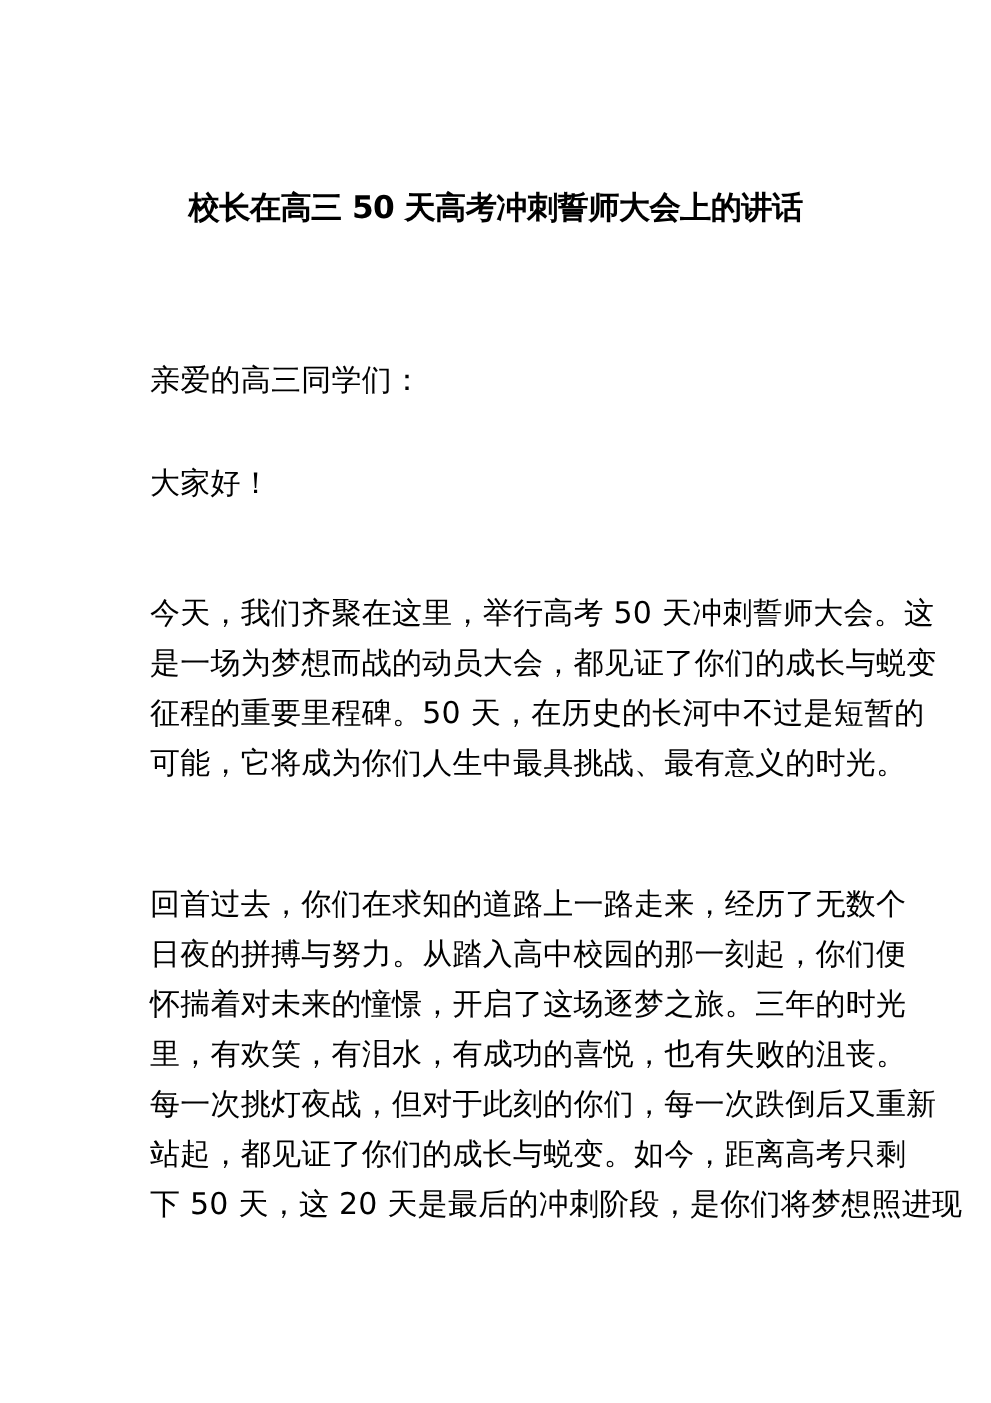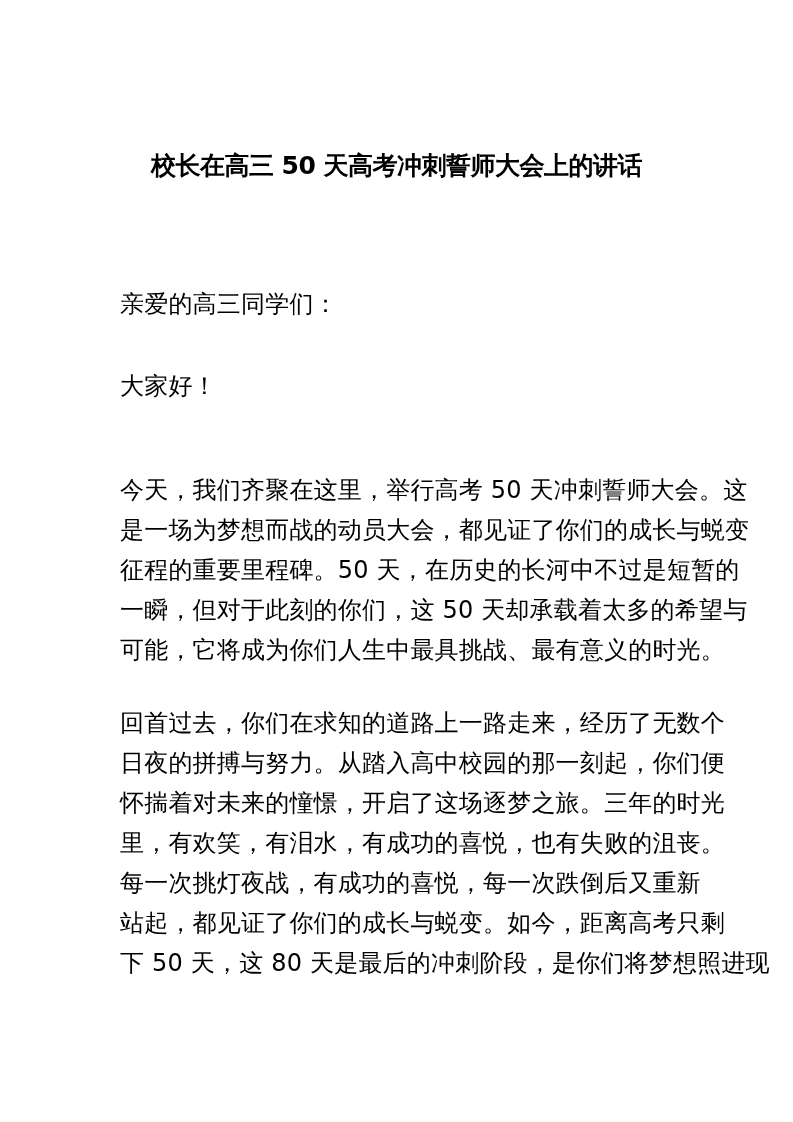--- a/index.html
+++ b/index.html
@@ -69,30 +69,29 @@
 
   <div class="body greeting">
     <span class="line">大家好！</span>
   </div>
 
   <div class="body p1">
     <p class="para">
       <span class="line">今天，我们齐聚在这里，举行高考 50 天冲刺誓师大会。这</span>
       <span class="line">是一场为梦想而战的动员大会，都见证了你们的成长与蜕变</span>
       <span class="line">征程的重要里程碑。50 天，在历史的长河中不过是短暂的</span>
-      <span class="line">一瞬，但对于此刻的你们，这 50 天却承载着太多的希望与</span>
       <span class="line">可能，它将成为你们人生中最具挑战、最有意义的时光。</span>
     </p>
   </div>
 
   <div class="body p2">
     <p class="para">
       <span class="line">回首过去，你们在求知的道路上一路走来，经历了无数个</span>
       <span class="line">日夜的拼搏与努力。从踏入高中校园的那一刻起，你们便</span>
       <span class="line">怀揣着对未来的憧憬，开启了这场逐梦之旅。三年的时光</span>
       <span class="line">里，有欢笑，有泪水，有成功的喜悦，也有失败的沮丧。</span>
-      <span class="line">每一次挑灯夜战，有成功的喜悦，每一次跌倒后又重新</span>
+      <span class="line">每一次挑灯夜战，但对于此刻的你们，每一次跌倒后又重新</span>
       <span class="line">站起，都见证了你们的成长与蜕变。如今，距离高考只剩</span>
-      <span class="line">下 50 天，这 80 天是最后的冲刺阶段，是你们将梦想照进现</span>
+      <span class="line">下 50 天，这 20 天是最后的冲刺阶段，是你们将梦想照进现</span>
     </p>
   </div>
 
 </div>
 
 </body></html>

